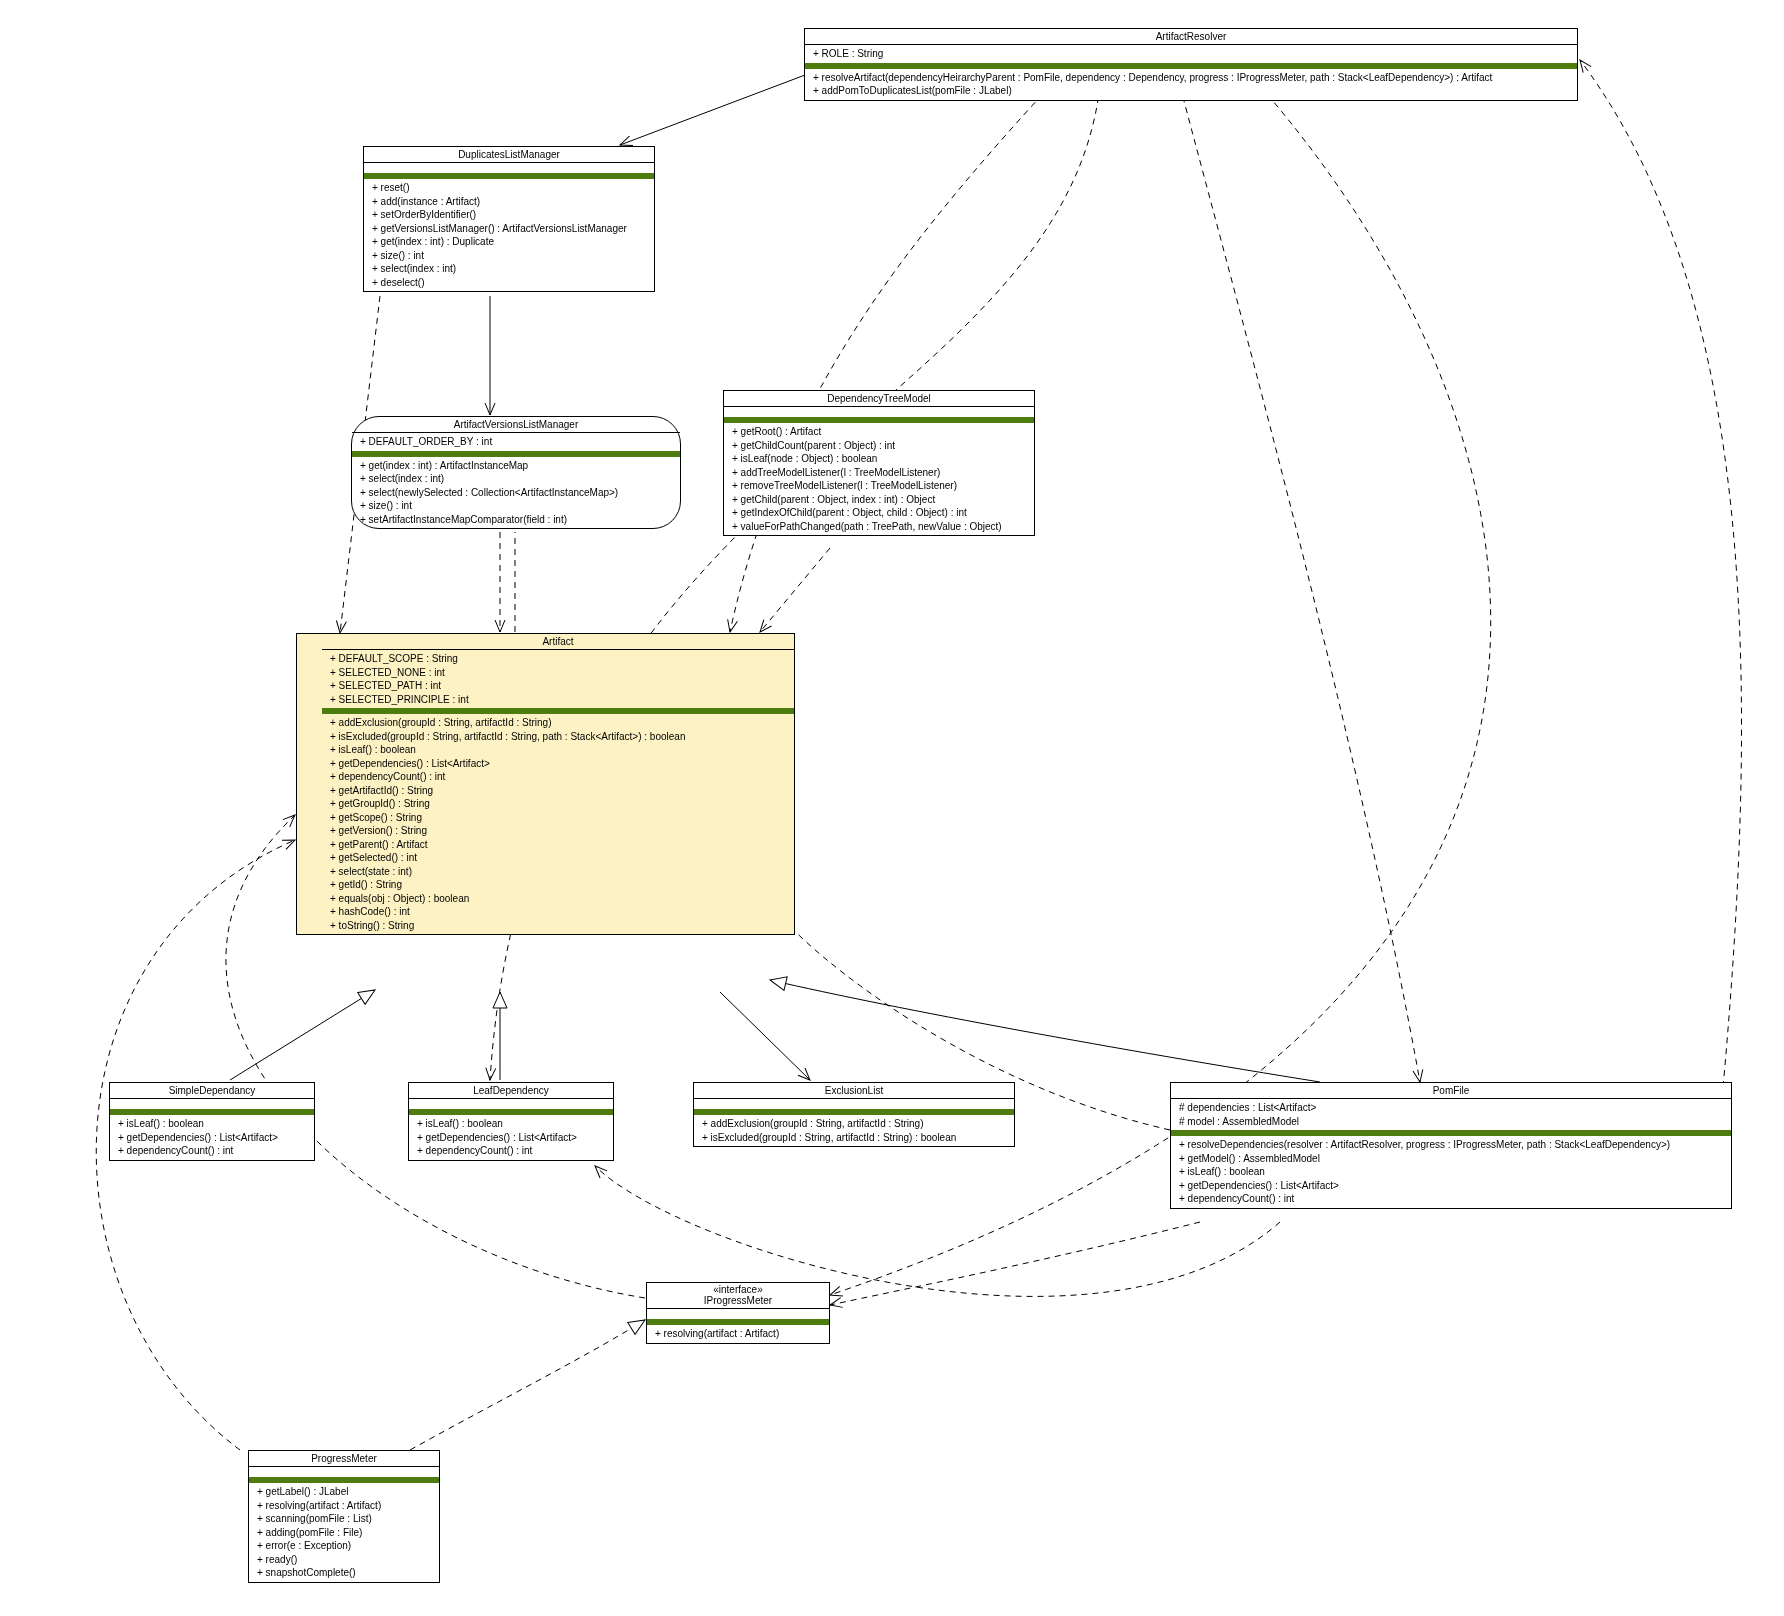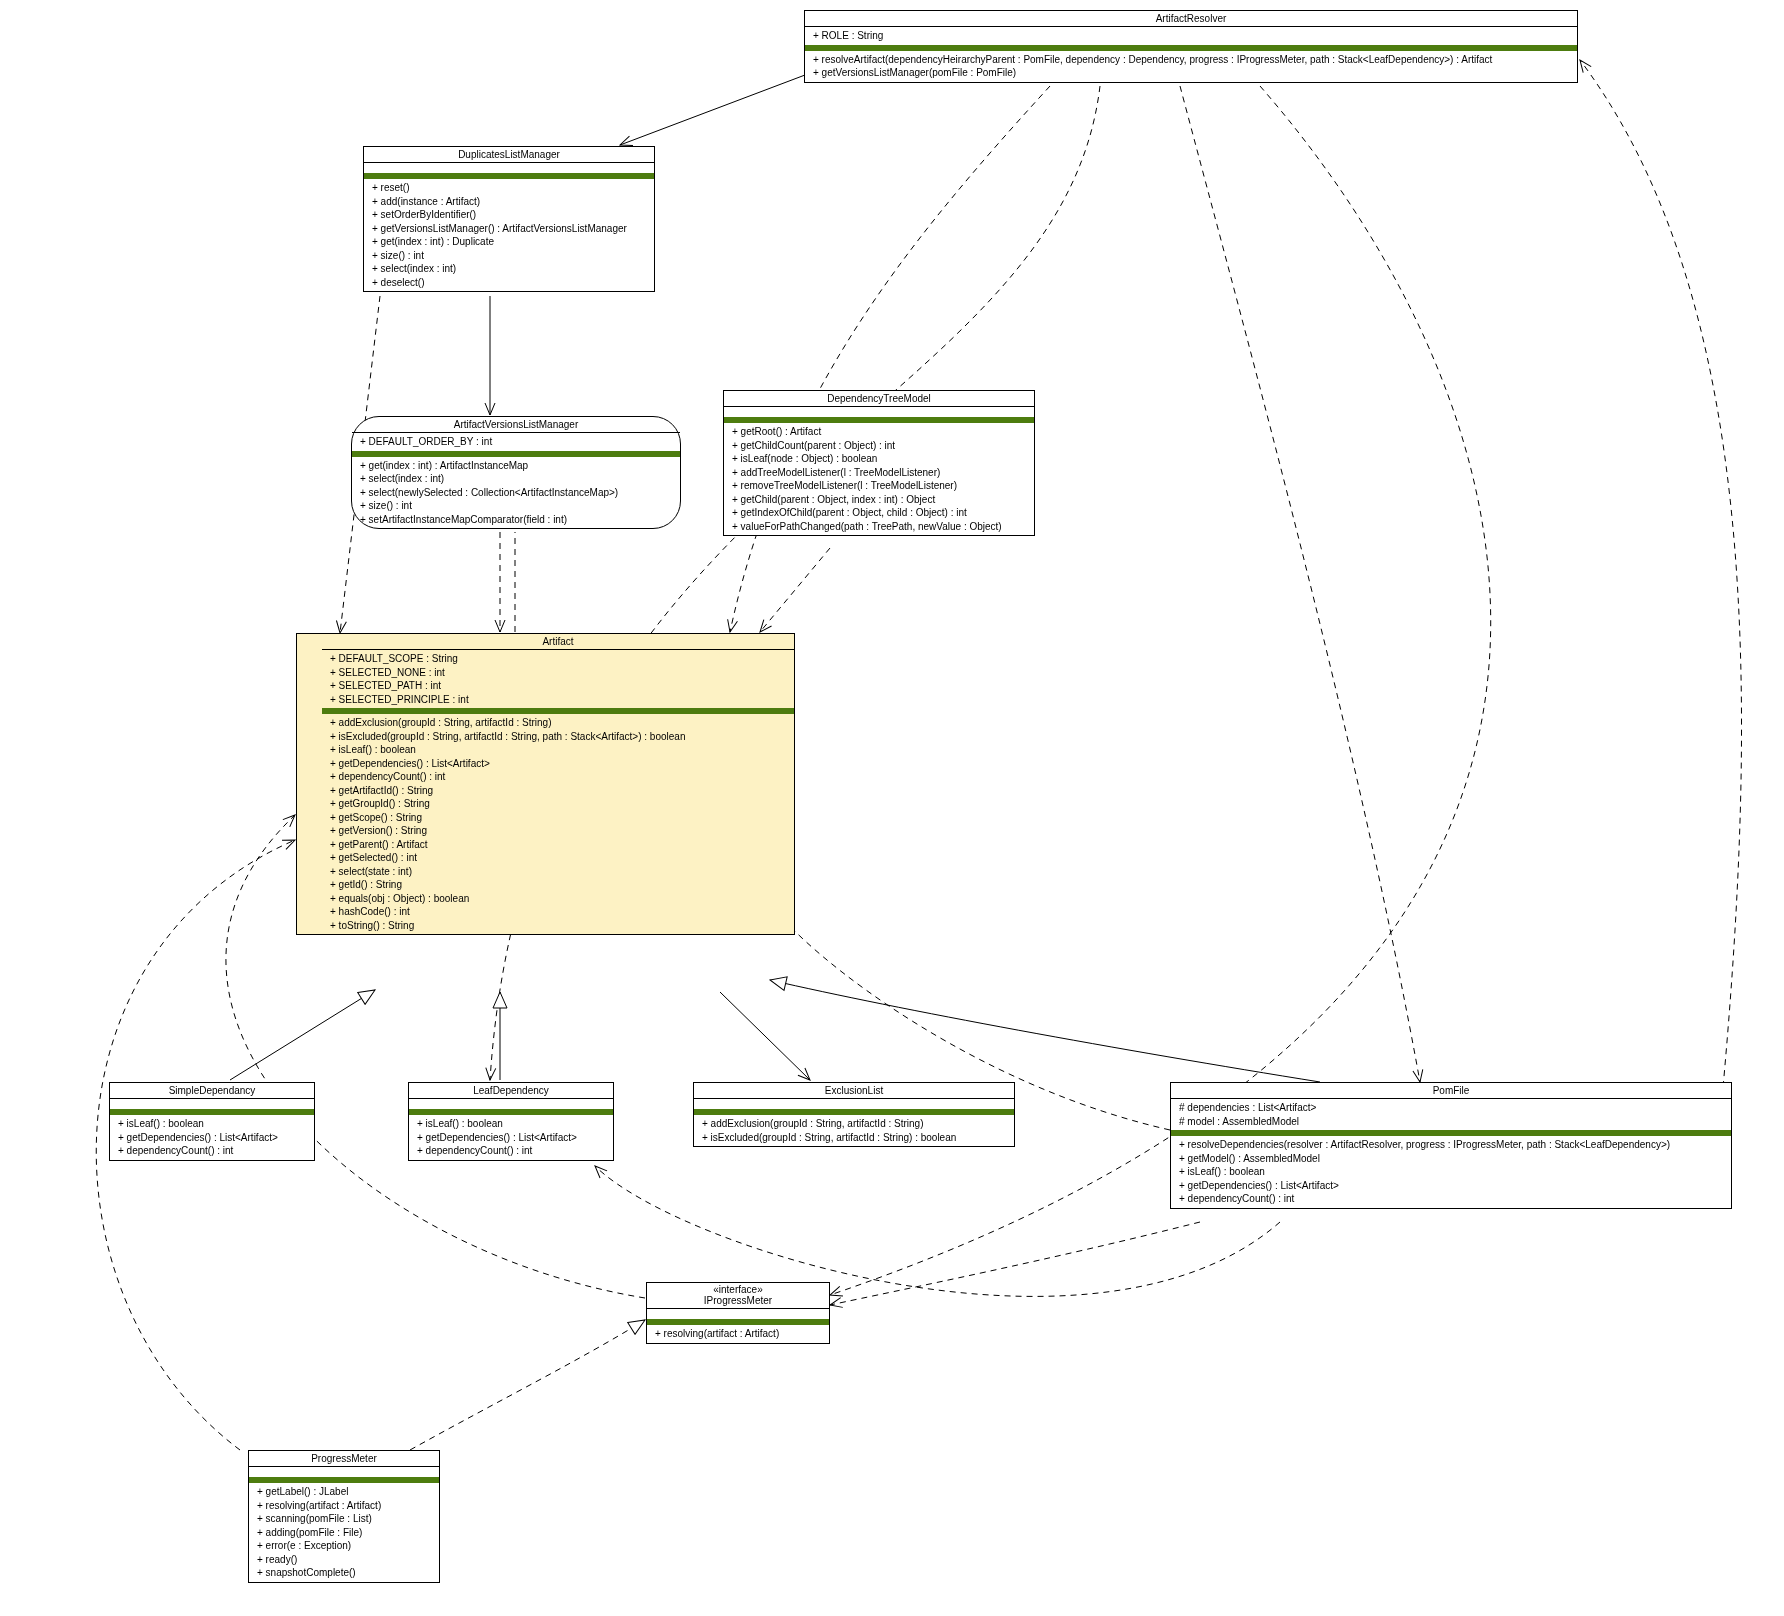--- a/index.html
+++ b/index.html
@@ -109,28 +109,28 @@
 
   <path d="M1280,1222 C1100,1380 680,1250 595,1166" stroke="#000" fill="none" stroke-dasharray="6,5" marker-end="url(#arrow)"></path>
 
   <path d="M645,1298 C350,1250 100,1000 295,815" stroke="#000" fill="none" stroke-dasharray="6,5" marker-end="url(#arrow)"></path>
 
   <path d="M410,1450 C500,1400 580,1360 645,1320" stroke="#000" fill="none" stroke-dasharray="6,5" marker-end="url(#hollowTri)"></path>
 
   <path d="M240,1450 C40,1300 40,950 295,840" stroke="#000" fill="none" stroke-dasharray="6,5" marker-end="url(#arrow)"></path>
 </svg>
 
-<div class="class-box" style="left:804px; top:10px; width:772px;">
+<div class="class-box" style="left:804px; top:28px; width:772px;">
   <div class="class-title">ArtifactResolver</div>
   <div class="class-section">
     <div class="member">+ ROLE : String</div>
   </div>
   <div class="class-section">
     <div class="member">+ resolveArtifact(dependencyHeirarchyParent : PomFile, dependency : Dependency, progress : IProgressMeter, path : Stack&lt;LeafDependency&gt;) : Artifact</div>
-    <div class="member">+ getVersionsListManager(pomFile : PomFile)</div>
+    <div class="member">+ addPomToDuplicatesList(pomFile : JLabel)</div>
   </div>
 </div>
 
 <div class="class-box" style="left:363px; top:146px; width:290px;">
   <div class="class-title">DuplicatesListManager</div>
   <div class="class-section"></div>
   <div class="class-section">
     <div class="member">+ reset()</div>
     <div class="member">+ add(instance : Artifact)</div>
     <div class="member">+ setOrderByIdentifier()</div>

